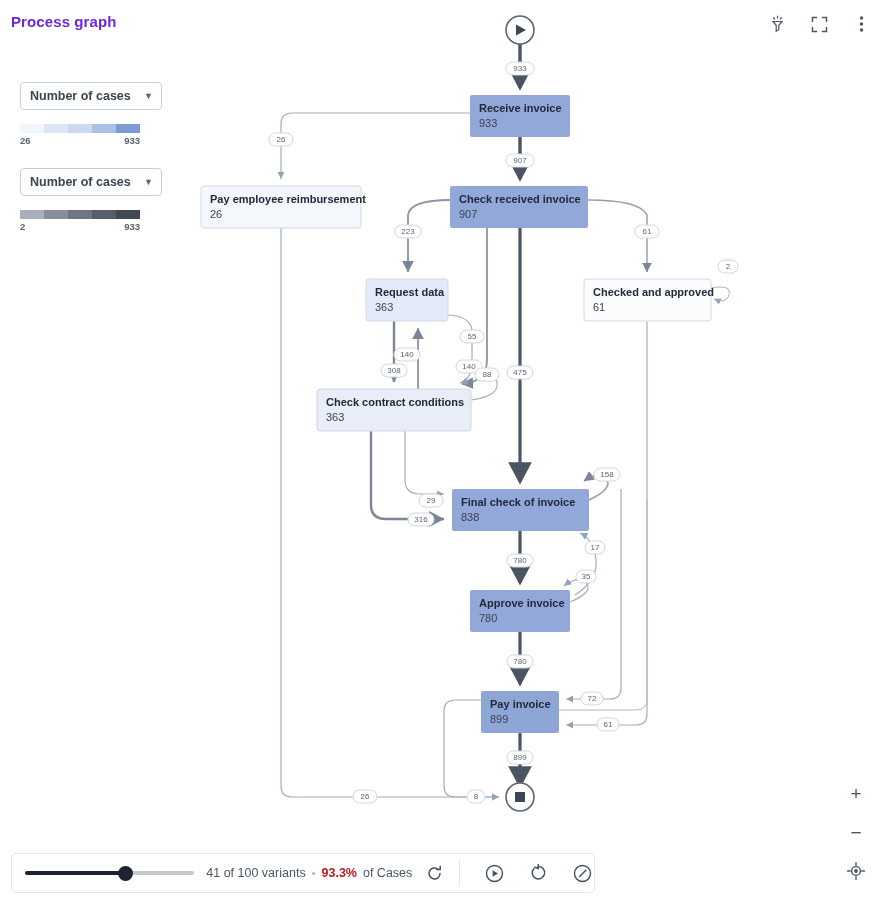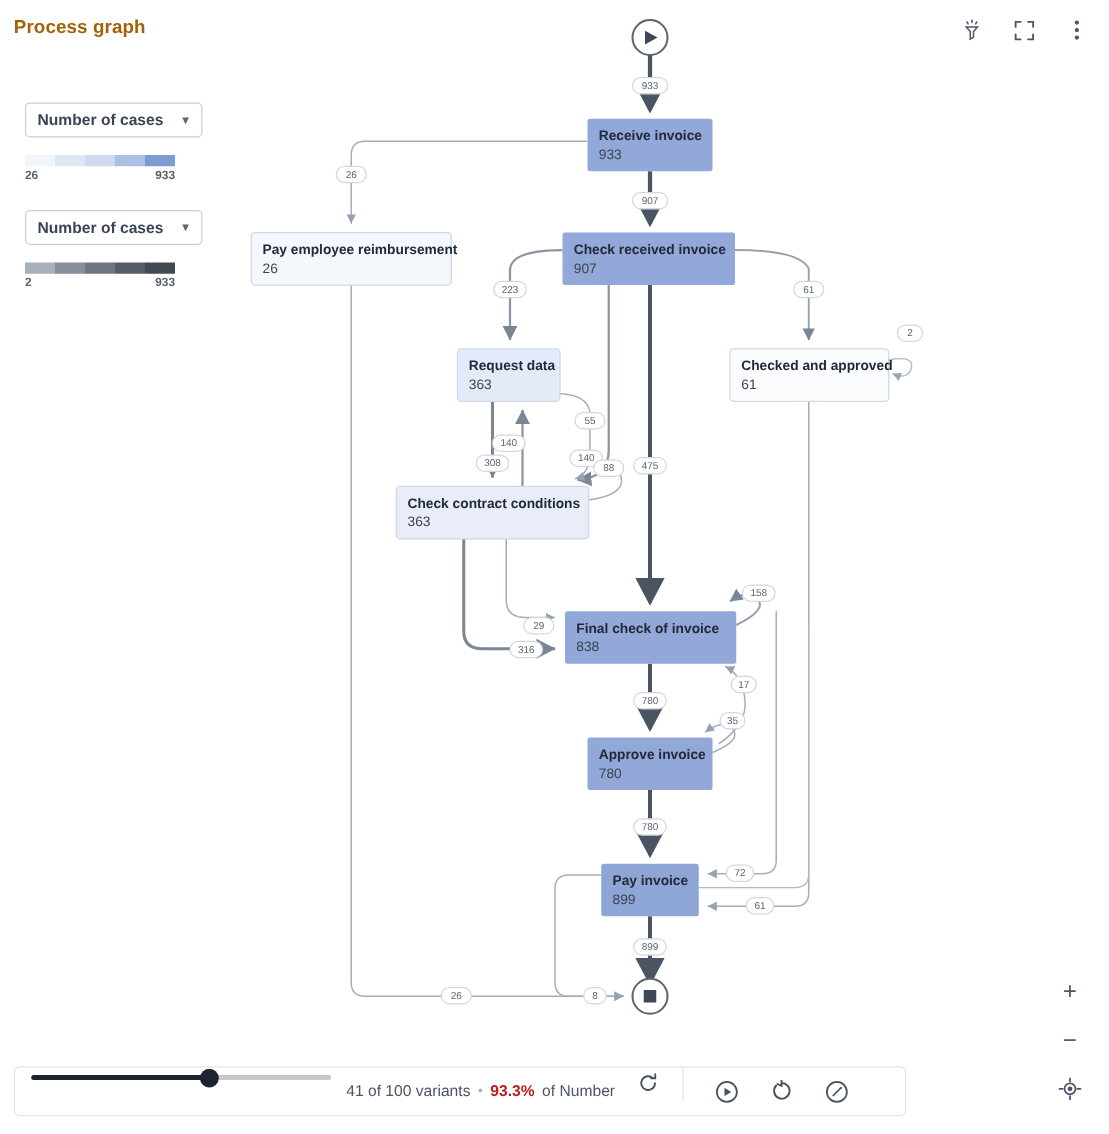--- a/index.html
+++ b/index.html
@@ -7,21 +7,21 @@
     width:887px;height:907px;
     background:#ffffff;
     font-family:"Liberation Sans","DejaVu Sans",sans-serif;
     color:#2e3a4a;
     position:relative;
     overflow:hidden;
   }
   
   #page-title{
     position:absolute;left:11px;top:13px;
-    font-size:15px;font-weight:600;color:#a16207;
+    font-size:15px;font-weight:600;color:#6d28d9;
     letter-spacing:.1px;
   }
   #header-tools{
     position:absolute;right:14px;top:12px;
     display:flex;align-items:center;gap:18px;
   }
   #header-tools .tool{
     width:24px;height:24px;display:flex;align-items:center;justify-content:center;
     cursor:pointer;color:#4b5565;
   }
@@ -46,23 +46,23 @@
   
   #zoom-controls{
     position:absolute;right:20px;bottom:25px;
     display:flex;flex-direction:column;align-items:center;gap:17px;
     color:#4b5565;
   }
   #zoom-controls .zc{cursor:pointer;display:flex;align-items:center;justify-content:center;
     width:22px;height:22px;font-size:19px;line-height:1;}
   
   #bottom-bar{
-    position:absolute;left:11px;bottom:14px;width:714px;height:40px;
+    position:absolute;left:11px;bottom:14px;width:584px;height:40px;
     box-sizing:border-box;background:#fff;border:1px solid #e2e5ea;border-radius:5px;
-    display:flex;
+    display:flex;align-items:center;
   }
   #slider-wrap{margin-left:13px;width:240px;height:16px;position:relative;display:flex;align-items:center;cursor:pointer;}
   .track{position:absolute;left:0;right:0;height:4px;border-radius:2px;background:#c5c9cf;}
   .track-fill{position:absolute;left:0;width:59%;height:4px;border-radius:2px;background:#1d2330;}
   .knob{position:absolute;left:59%;width:15px;height:15px;margin-left:-7px;border-radius:50%;background:#1d2330;cursor:grab;}
   #variant-info{margin-left:12px;font-size:12.5px;color:#4b5565;display:flex;align-items:center;gap:6px;white-space:nowrap;}
   #variant-info .dot{color:#aab0ba;font-size:11px;}
   #variant-info b{font-weight:600;color:#b91c1c;}
   #refresh-btn{margin-left:14px;display:flex;align-items:center;justify-content:center;width:24px;height:24px;cursor:pointer;color:#46505f;}
   .divider{width:1px;height:26px;background:#e2e5ea;margin-left:16px;}
@@ -395,21 +395,21 @@
   <div id="slider-wrap">
     <div class="track"></div>
     <div class="track-fill"></div>
     <div class="knob"></div>
   </div>
 
   <div id="variant-info">
     <span>41 of 100 variants</span>
     <span class="dot">•</span>
     <b>93.3%</b>
-    <span>of Number</span>
+    <span>of Cases</span>
   </div>
 
   <div id="refresh-btn">
     <svg width="17" height="17" viewBox="0 0 17 17">
         <g stroke="#46505f" stroke-width="1.5" fill="none" stroke-linecap="round">
       <path d="M14 8.5 a5.5 5.5 0 1 1 -1.7 -4"></path>
           <path d="M14.2 1.3 V4.6 H10.9"></path>
     </g>
       </svg>
   </div>

